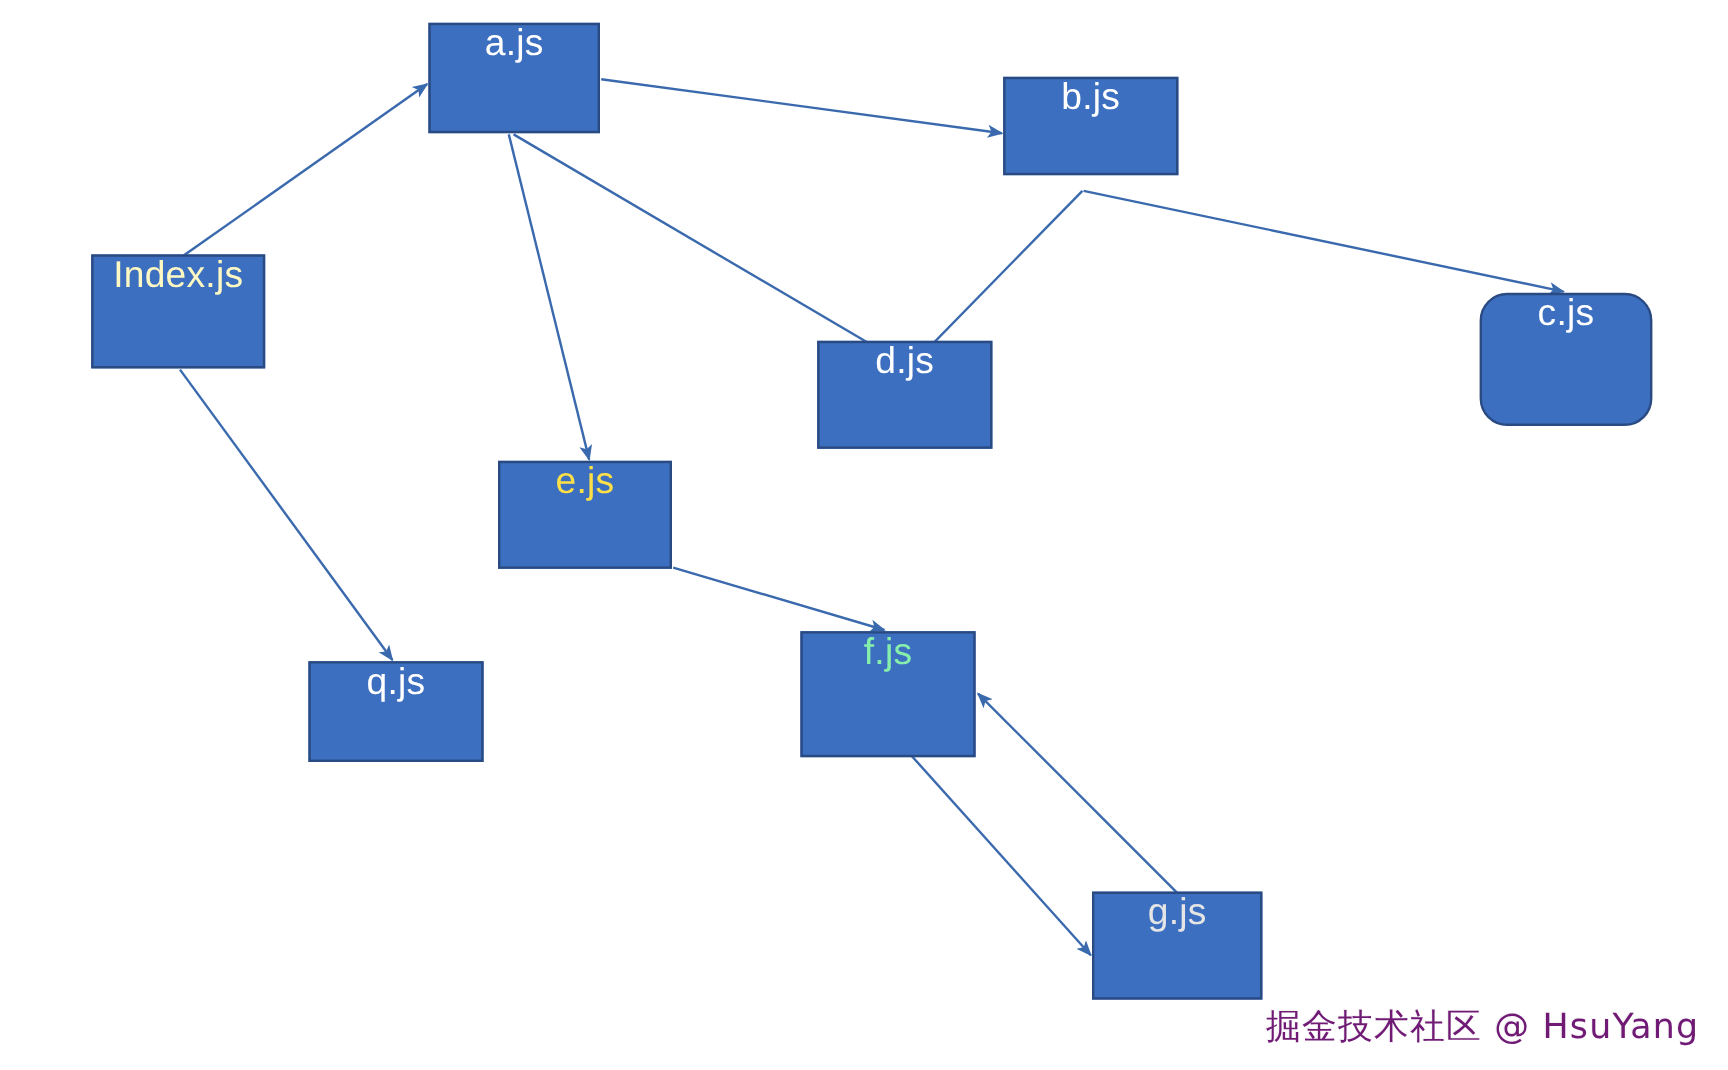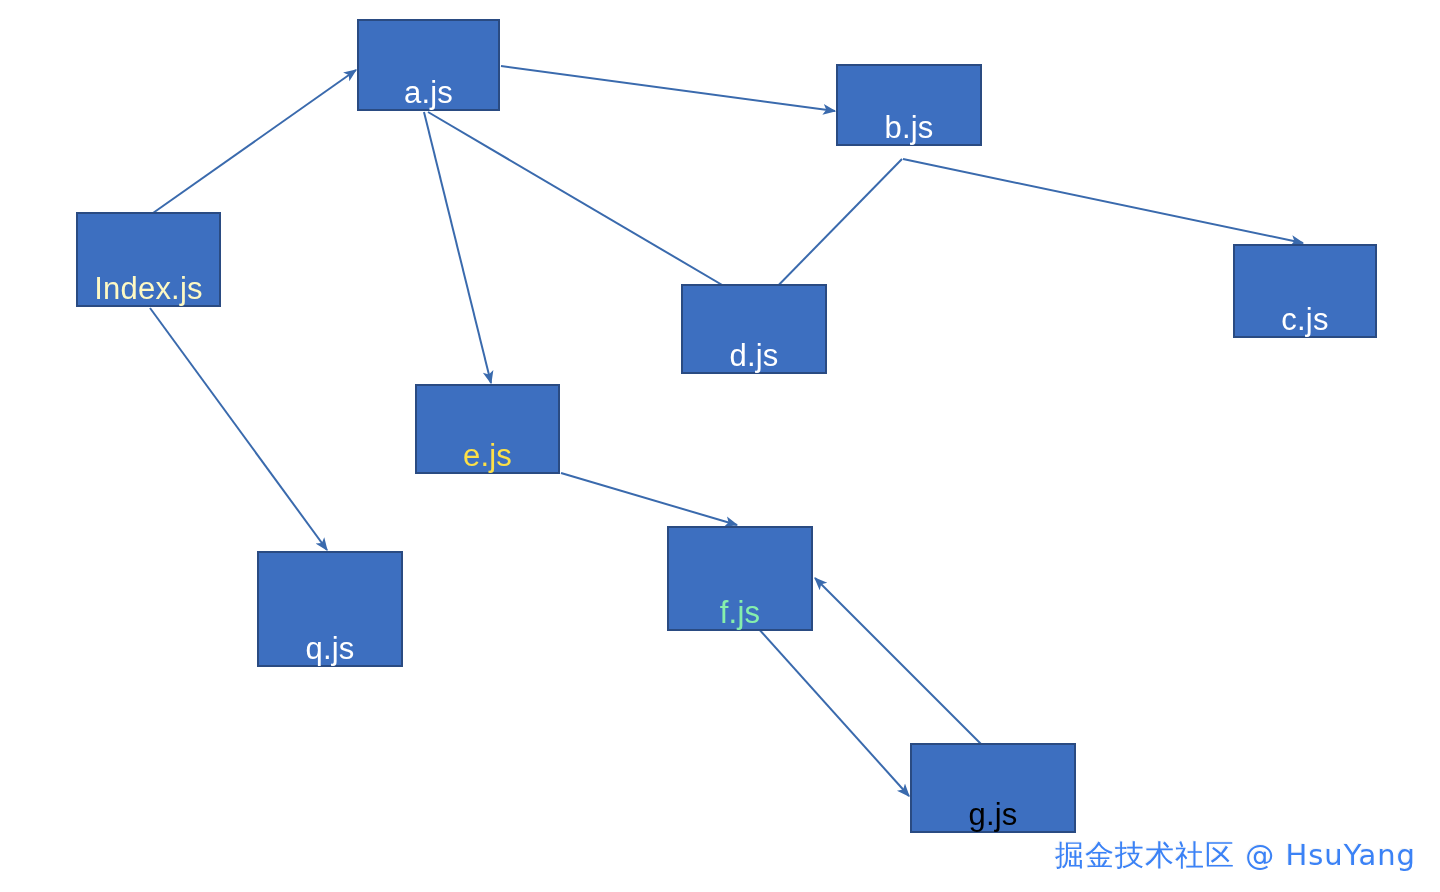--- a/index.html
+++ b/index.html
@@ -24,21 +24,21 @@
     width: 1440px;
     height: 892px;
     pointer-events: none;
   }
   .node {
     position: absolute;
     box-sizing: border-box;
     background: #3d6fc0;
     border: 2px solid #2a4b82;
     display: flex;
-    align-items: flex-end;
+    align-items: flex-start;
     justify-content: center;
     color: #ffffff;
     font-size: 31px;
     font-weight: 400;
     letter-spacing: 0.2px;
     line-height: 1;
     font-family: "Liberation Sans", sans-serif;
     user-select: none;
   }
   .node-label {
@@ -86,35 +86,35 @@
   <div id="node-layer">
       <div class="node" style="left: 76px; top: 212px; width: 145px; height: 95px; background: rgb(61, 111, 192); border-color: rgb(42, 75, 130); color: #fef9c3;">
         <span class="node-label">Index.js</span>
       </div>
       <div class="node" style="left: 357px; top: 19px; width: 143px; height: 92px; background: rgb(61, 111, 192); border-color: rgb(42, 75, 130); color: rgb(255, 255, 255);">
         <span class="node-label">a.js</span>
       </div>
       <div class="node" style="left: 836px; top: 64px; width: 146px; height: 82px; background: rgb(61, 111, 192); border-color: rgb(42, 75, 130); color: rgb(255, 255, 255);">
         <span class="node-label">b.js</span>
       </div>
-      <div class="node" style="left: 1233px; top: 244px; width: 144px; height: 94px; background: rgb(61, 111, 192); border-color: rgb(42, 75, 130); color: rgb(255, 255, 255);">
+      <div class="node" style="left: 1233px; top: 244px; width: 144px; height: 111px; background: rgb(61, 111, 192); border-color: rgb(42, 75, 130); color: rgb(255, 255, 255); border-radius: 23px;">
         <span class="node-label">c.js</span>
       </div>
       <div class="node" style="left: 681px; top: 284px; width: 146px; height: 90px; background: rgb(61, 111, 192); border-color: rgb(42, 75, 130); color: rgb(255, 255, 255);">
         <span class="node-label">d.js</span>
       </div>
       <div class="node" style="left: 415px; top: 384px; width: 145px; height: 90px; background: rgb(61, 111, 192); border-color: rgb(42, 75, 130); color: #fde047;">
         <span class="node-label">e.js</span>
       </div>
-      <div class="node" style="left: 257px; top: 551px; width: 146px; height: 116px; background: rgb(61, 111, 192); border-color: rgb(42, 75, 130); color: rgb(255, 255, 255);">
+      <div class="node" style="left: 257px; top: 551px; width: 146px; height: 84px; background: rgb(61, 111, 192); border-color: rgb(42, 75, 130); color: rgb(255, 255, 255);">
         <span class="node-label">q.js</span>
       </div>
       <div class="node" style="left: 667px; top: 526px; width: 146px; height: 105px; background: rgb(61, 111, 192); border-color: rgb(42, 75, 130); color: #86efac;">
         <span class="node-label">f.js</span>
       </div>
-      <div class="node" style="left: 910px; top: 743px; width: 166px; height: 90px; background: rgb(61, 111, 192); border-color: rgb(42, 75, 130); color: #000000;">
+      <div class="node" style="left: 910px; top: 743px; width: 142px; height: 90px; background: rgb(61, 111, 192); border-color: rgb(42, 75, 130); color: #e5e5e5;">
         <span class="node-label">g.js</span>
       </div>
     </div>
 
-  <div id="watermark" style="color: #3b82f6; margin-left: 17px;">掘金技术社区 @ HsuYang</div>
+  <div id="watermark" style="color: #701a75; margin-left: 17px;">掘金技术社区 @ HsuYang</div>
 
 </div>
 
 </body></html>

